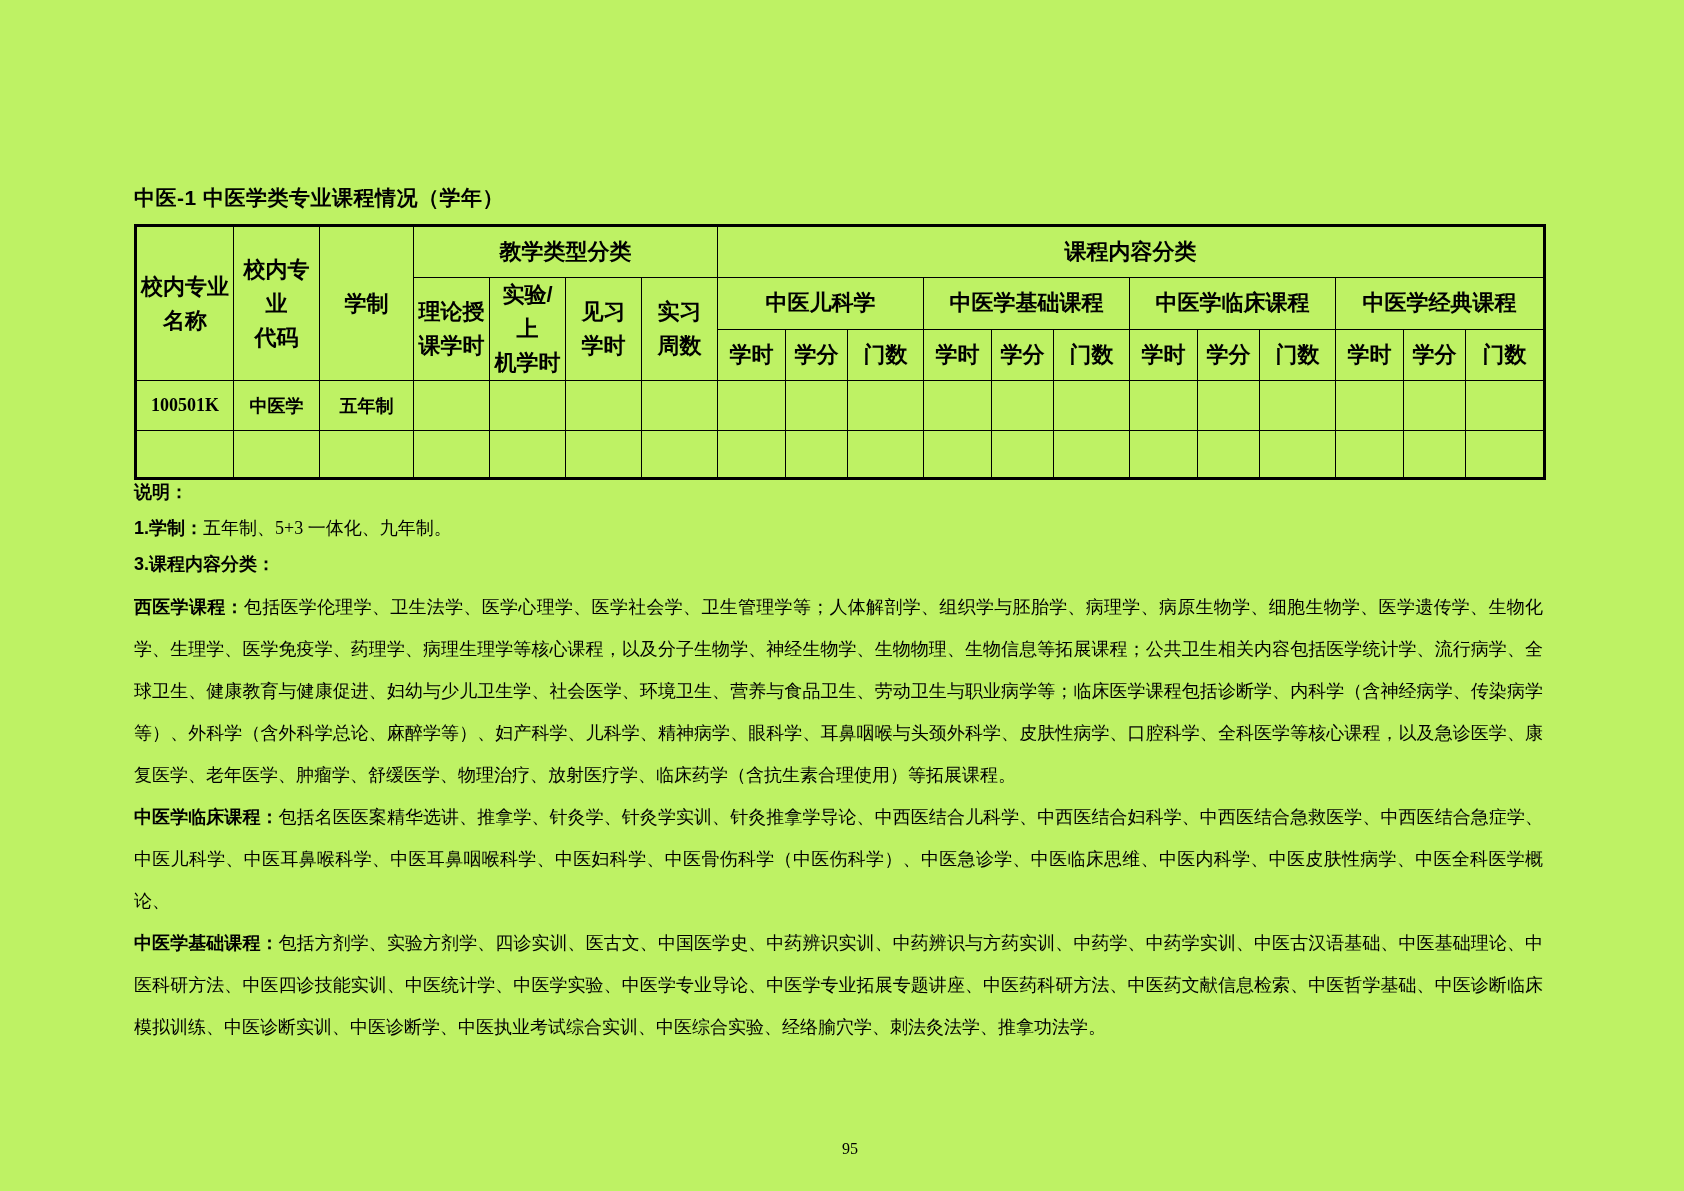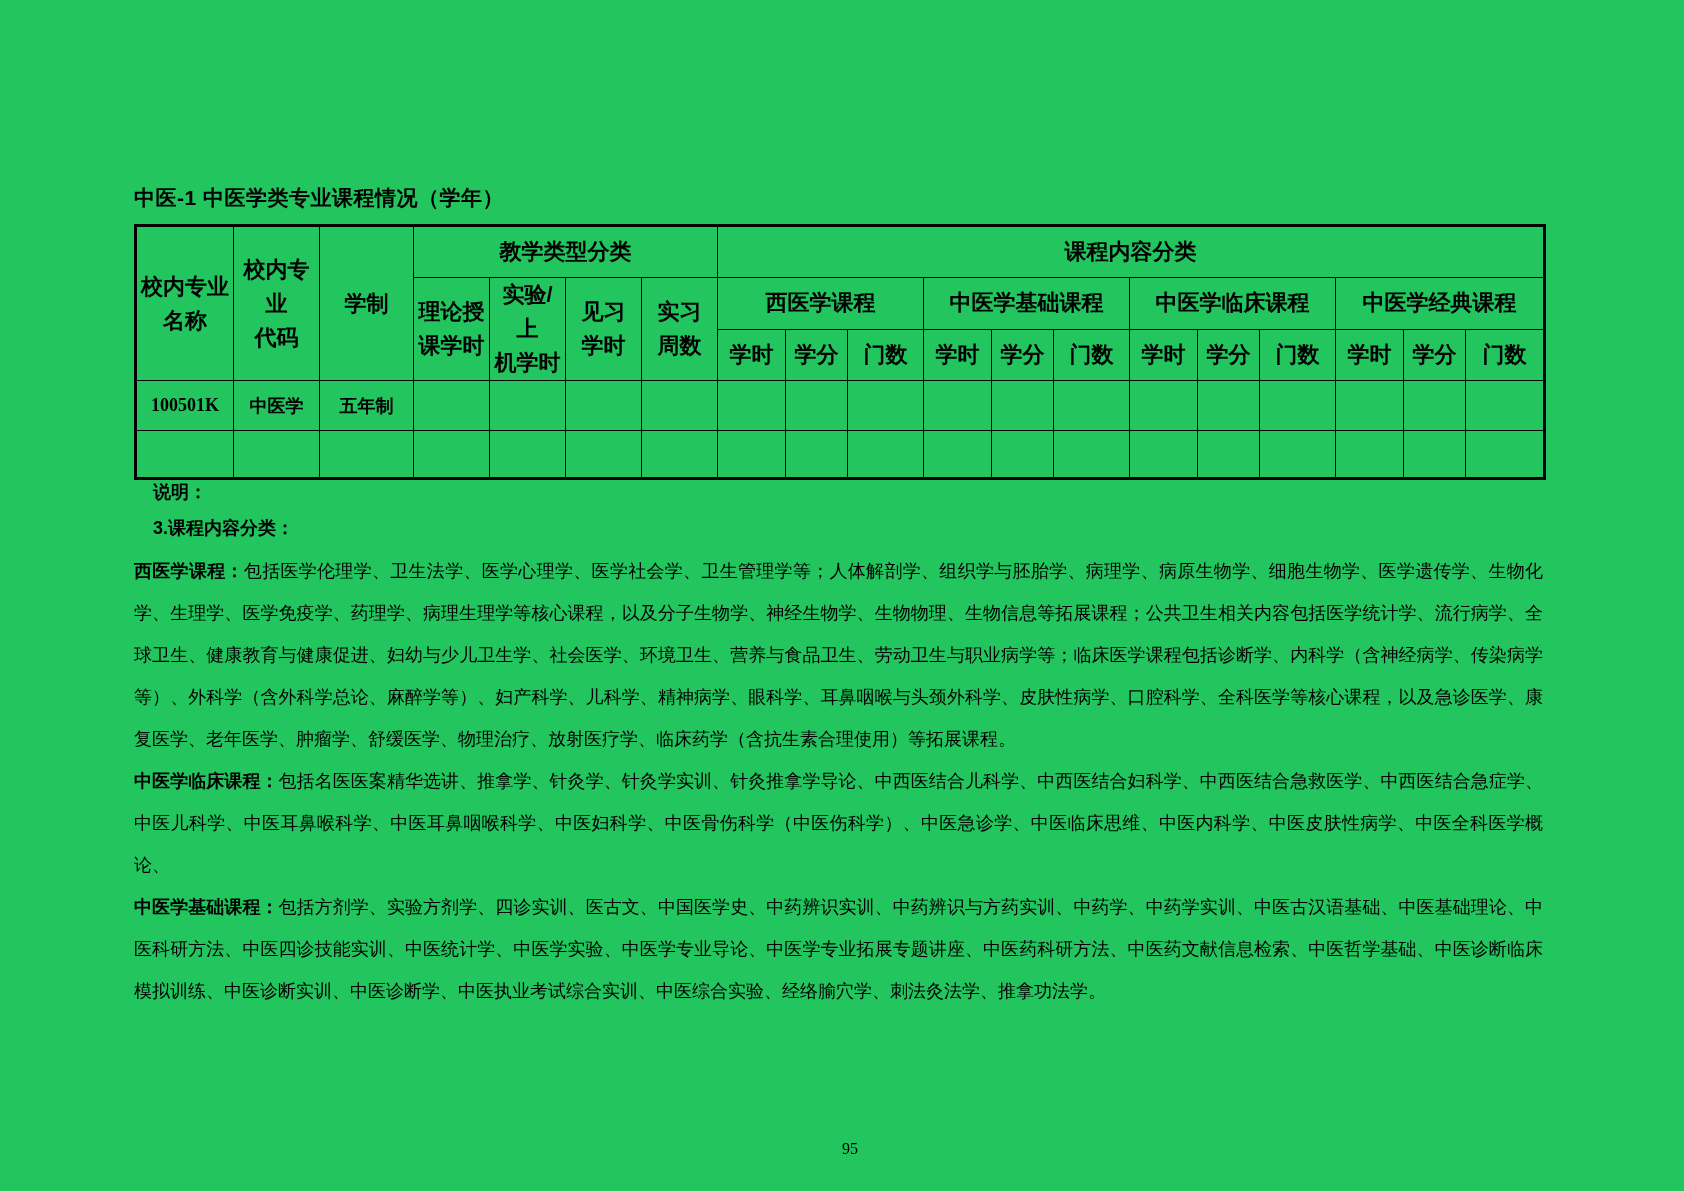--- a/index.html
+++ b/index.html
@@ -1,21 +1,21 @@
 <!DOCTYPE html>
 <html><head>
 <meta charset="utf-8">
 <style>
   * { margin: 0; padding: 0; box-sizing: border-box; }
   html, body { background: #e8e8e8; }
   .page {
     position: relative;
     width: 1684px;
     height: 1191px;
-    background: #22c55e;
+    background: #bef264;
     font-family: "Liberation Serif", "DejaVu Serif", serif;
     color: #000;
     overflow: hidden;
   }
   .doc-title {
     position: absolute;
     left: 134px;
     top: 184px;
     font-size: 21px;
     font-weight: bold;
@@ -54,21 +54,21 @@
   tr.hr3 { height: 46px; }
   tr.dr1 { height: 50px; }
   tr.dr2 { height: 48px; }
   .notes {
     position: absolute;
     left: 134px;
     top: 478px;
     width: 1409px;
     font-size: 18px;
   }
-  .note-line { line-height: 28px; margin-bottom: 8px; margin-left: 19px; }
+  .note-line { line-height: 28px; margin-bottom: 8px; }
   .note-heading { font-weight: bold; font-family: "Liberation Sans", "DejaVu Sans", sans-serif; }
   .nlabel { font-weight: bold; font-family: "Liberation Sans", "DejaVu Sans", sans-serif; }
   .note-para {
     line-height: 42px;
     text-align: justify;
     text-align-last: left;
   }
   .page-number {
     position: absolute;
     left: 8px;
@@ -119,21 +119,21 @@
     </tr>
     <tr class="hr2">
       <th rowspan="2">理论授
 课学时</th>
       <th rowspan="2">实验/上
 机学时</th>
       <th rowspan="2">见习
 学时</th>
       <th rowspan="2">实习
 周数</th>
-      <th colspan="3">西医学课程</th>
+      <th colspan="3">中医儿科学</th>
       <th colspan="3">中医学基础课程</th>
       <th colspan="3">中医学临床课程</th>
       <th colspan="3">中医学经典课程</th>
     </tr>
     <tr class="hr3">
       <th>学时</th>
       <th>学分</th>
       <th>门数</th>
       <th>学时</th>
       <th>学分</th>
@@ -185,20 +185,23 @@
       <td></td>
           <td></td>
       <td></td>
           <td></td>
     </tr>
   </tbody>
     </table>
 
   <div class="notes">
     <div class="note-line note-heading">说明：</div>
+    <div class="note-line">
+      <span class="nlabel">1.学制：</span><span>五年制、5+3 一体化、九年制。</span>
+    </div>
     <div class="note-line">
       <span class="nlabel">3.课程内容分类：</span>
     </div>
     <p class="note-para">
       <span class="nlabel">西医学课程：</span><span>包括医学伦理学、卫生法学、医学心理学、医学社会学、卫生管理学等；人体解剖学、组织学与胚胎学、病理学、病原生物学、细胞生物学、医学遗传学、生物化学、生理学、医学免疫学、药理学、病理生理学等核心课程，以及分子生物学、神经生物学、生物物理、生物信息等拓展课程；公共卫生相关内容包括医学统计学、流行病学、全球卫生、健康教育与健康促进、妇幼与少儿卫生学、社会医学、环境卫生、营养与食品卫生、劳动卫生与职业病学等；临床医学课程包括诊断学、内科学（含神经病学、传染病学等）、外科学（含外科学总论、麻醉学等）、妇产科学、儿科学、精神病学、眼科学、耳鼻咽喉与头颈外科学、皮肤性病学、口腔科学、全科医学等核心课程，以及急诊医学、康复医学、老年医学、肿瘤学、舒缓医学、物理治疗、放射医疗学、临床药学（含抗生素合理使用）等拓展课程。</span>
     </p>
     <p class="note-para">
       <span class="nlabel">中医学临床课程：</span><span>包括名医医案精华选讲、推拿学、针灸学、针灸学实训、针灸推拿学导论、中西医结合儿科学、中西医结合妇科学、中西医结合急救医学、中西医结合急症学、中医儿科学、中医耳鼻喉科学、中医耳鼻咽喉科学、中医妇科学、中医骨伤科学（中医伤科学）、中医急诊学、中医临床思维、中医内科学、中医皮肤性病学、中医全科医学概论、</span>
     </p>
     <p class="note-para">

